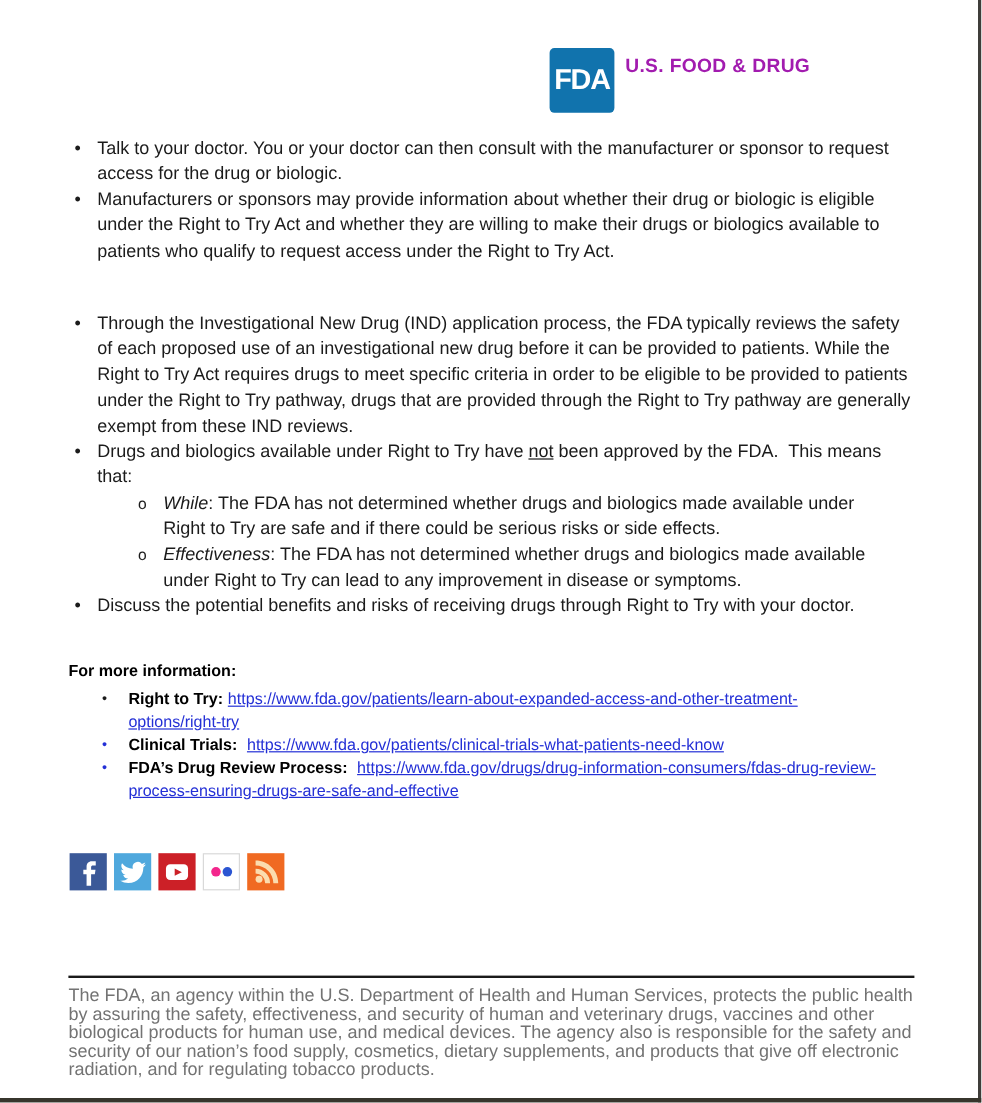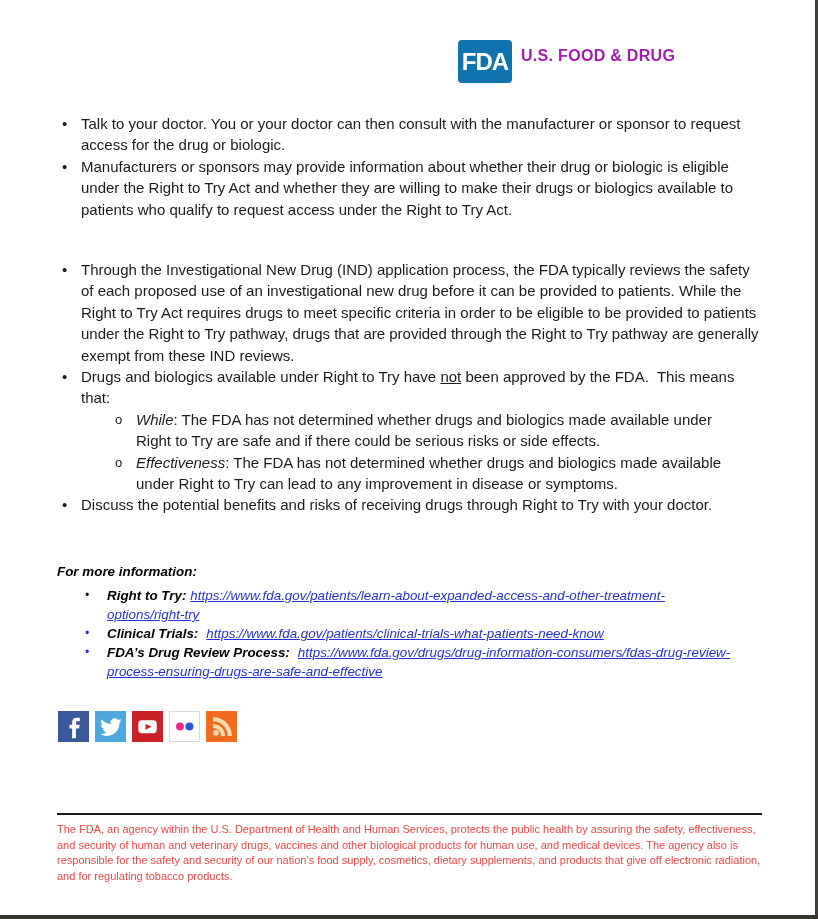--- a/index.html
+++ b/index.html
@@ -2,21 +2,21 @@
 <html><head>
 <meta charset="utf-8">
 <style>
   * { box-sizing: border-box; }
   html, body { margin: 0; padding: 0; background: #ffffff; }
   body { font-family: "Liberation Sans", sans-serif; color: #1b1b1b; }
   .page { position: relative; width: 818px; height: 919px; background: #ffffff; overflow: hidden; }
 
   
   .logo { position: absolute; left: 458px; top: 40px; display: flex; align-items: flex-start; }
-  .logo-mark { width: 54px; height: 43px; background: #1173ad; border-radius: 4px;
+  .logo-mark { width: 54px; height: 54px; background: #1173ad; border-radius: 4px;
                display: flex; align-items: center; justify-content: center;
                color: #ffffff; font-weight: bold; font-size: 24px; letter-spacing: -1px; }
   .logo-text { margin-left: 9px; padding-top: 3px; }
   .logo-title { color: #a21caf; font-weight: bold; font-size: 16px; letter-spacing: 0.3px; line-height: 26px; white-space: nowrap; }
   .logo-subtitle { color: #1173ad; font-weight: bold; font-size: 12.5px; letter-spacing: 2.8px; margin-top: 3px; white-space: nowrap; }
 
   
   .doc-text { font-size: 15px; line-height: 21.4px; }
   .prewrap { white-space: pre-wrap; }
   .blist { position: absolute; left: 57px; width: 714px; }
@@ -26,21 +26,21 @@
   .sub-list { margin-left: 56px; }
   .sub-li { display: flex; }
   .sub-marker { flex: 0 0 23px; font-size: 13px; padding-left: 2px; }
   .sub-text { width: 600px; }
   .ital { font-style: italic; }
   .und { text-decoration: underline; }
 
   .heading { position: absolute; left: 57px; top: 233px; font-size: 17.5px; font-weight: bold; color: #000000; }
 
   
-  .more-info { position: absolute; left: 57px; top: 562px; width: 714px; font-size: 13.4px; line-height: 19px; font-style: italic; }
+  .more-info { position: absolute; left: 57px; top: 549px; width: 714px; font-size: 13.4px; line-height: 19px; }
   .more-info-heading { font-weight: bold; color: #000000; }
   .info-list { margin-top: 5px; }
   .info-li { display: flex; margin-left: 26px; }
   .info-marker { flex: 0 0 24px; font-size: 12px; padding-left: 2px; }
   .info-marker.blue { color: #2430d6; }
   .info-text { width: 640px; }
   .info-label { font-weight: bold; color: #000000; }
   .gap-s { margin-left: 4px; } .gap-m { margin-left: 8px; }
   a.doc-link { color: #2430d6; text-decoration: underline; cursor: pointer; }
 
@@ -51,21 +51,21 @@
   .sicon { width: 31px; height: 31px; margin-right: 6px; display: flex; align-items: center; justify-content: center; cursor: pointer; }
   .sicon svg { display: block; }
   .s-fb { background: #3b5998; }
   .s-tw { background: #4fa8dd; }
   .s-yt { background: #cc2027; }
   .s-fl { background: #ffffff; border: 1px solid #d9d9d9; }
   .s-rss { background: #f06a22; }
 
   
   .divider { position: absolute; left: 57px; top: 813px; width: 705px; height: 2px; background: #1a1a1a; }
-  .footer-text { position: absolute; left: 57px; top: 822px; width: 708px; font-size: 11px; line-height: 15.6px; color: #ef4444; }
+  .footer-text { position: absolute; left: 57px; top: 822px; width: 708px; font-size: 15px; line-height: 15.6px; color: #737373; }
 
   
   .edge-right { position: absolute; right: 0; top: 0; width: 3px; height: 919px; background: #3f3d3a; }
   .edge-bottom { position: absolute; left: 0; bottom: 0; width: 818px; height: 4px; background: #37352c; }
 </style>
 </head>
 <body>
 
 <div class="page">
 

